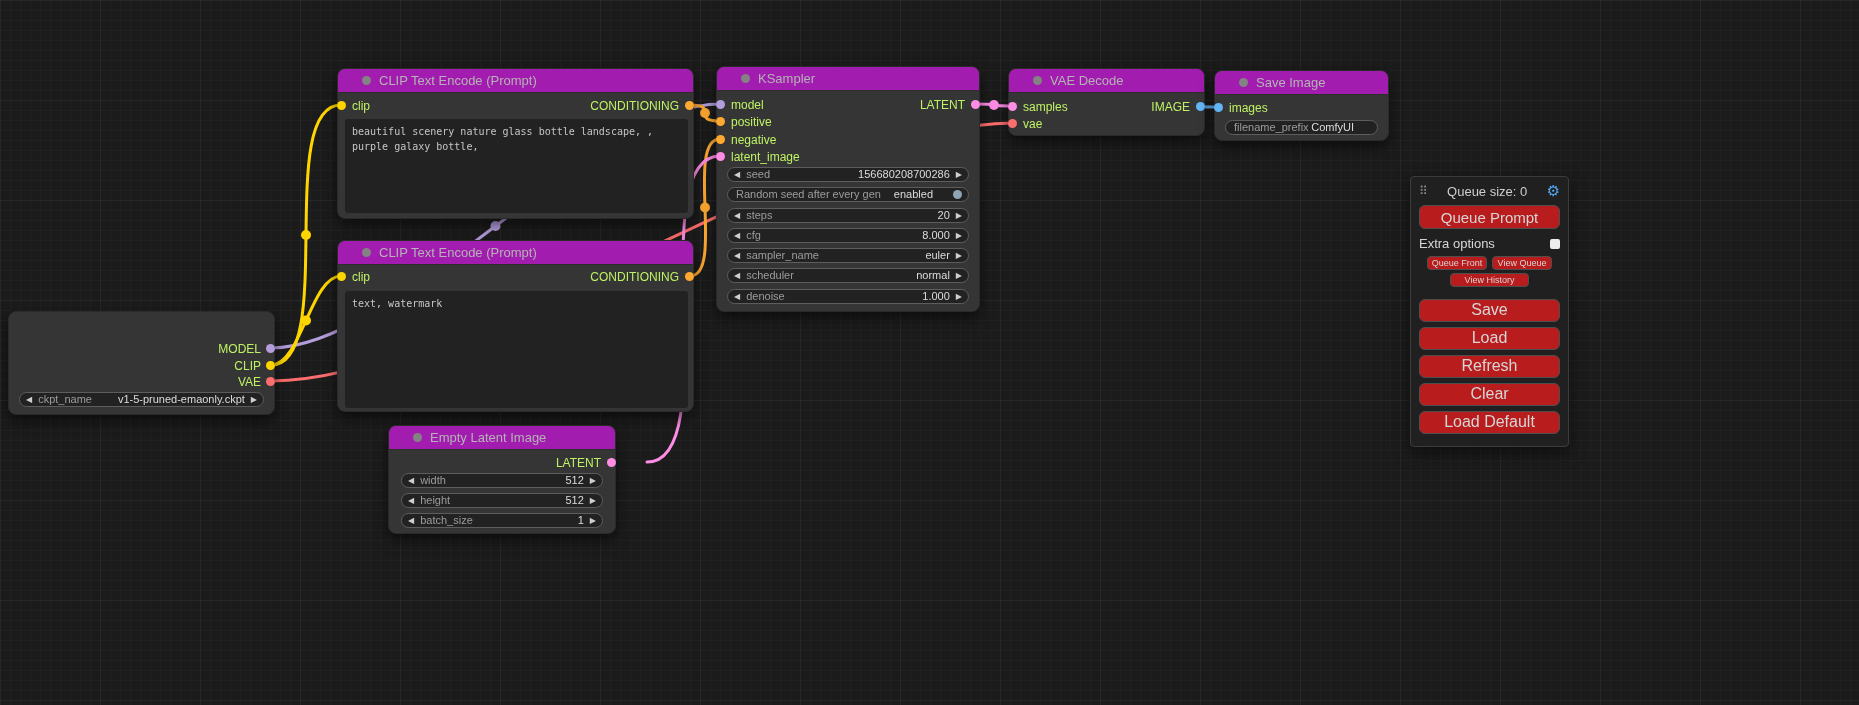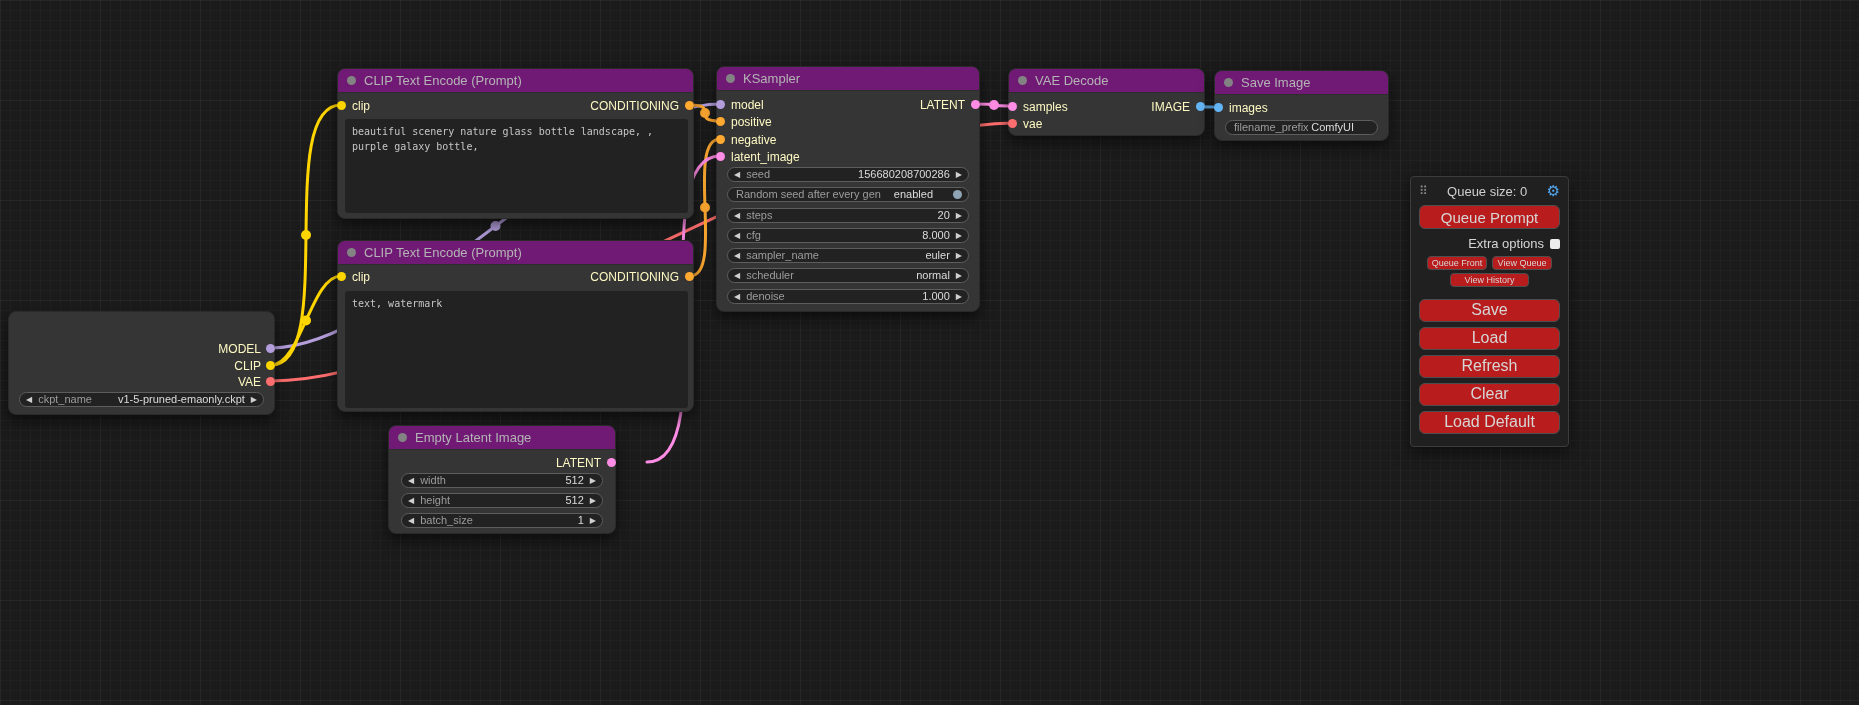--- a/index.html
+++ b/index.html
@@ -21,30 +21,30 @@
   .w-MODEL{stroke:#B39DDB}.w-CLIP{stroke:#FFD500}.w-VAE{stroke:#FF6E6E}
   .w-CONDITIONING{stroke:#FFA931}.w-LATENT{stroke:#FF8CE5}.w-IMAGE{stroke:#64B5F6}
   .f-MODEL{fill:#B39DDB}.f-CLIP{fill:#FFD500}.f-VAE{fill:#FF6E6E}
   .f-CONDITIONING{fill:#FFA931}.f-LATENT{fill:#FF8CE5}.f-IMAGE{fill:#64B5F6}
   
   .node{
     position:absolute;z-index:2;background:#353535;border:1px solid #2a2a2a;
     border-radius:8px;box-shadow:0 6px 14px rgba(0,0,0,.55);
   }
   .node-title{
-    height:24px;background:#701a75;border-radius:7px 7px 0 0;
-    display:flex;align-items:center;gap:8px;padding:0 9px;
+    height:24px;background:#a21caf;border-radius:7px 7px 0 0;
+    display:flex;align-items:center;gap:8px;padding:0 24px;
     border-bottom:1px solid #2d2d2d;
   }
   .node-dot{width:9px;height:9px;border-radius:50%;background:#838383;flex:0 0 auto}
   .node-title-text{color:#b4b4b4;font-size:13px;white-space:nowrap}
   .port{position:absolute;width:9px;height:9px;border-radius:50%;z-index:3}
   .c-MODEL{background:#B39DDB}.c-CLIP{background:#FFD500}.c-VAE{background:#FF6E6E}
   .c-CONDITIONING{background:#FFA931}.c-LATENT{background:#FF8CE5}.c-IMAGE{background:#64B5F6}
-  .slot-label{position:absolute;color:#fef9c3;font-size:12px;line-height:12px;white-space:nowrap}
+  .slot-label{position:absolute;color:#bef264;font-size:12px;line-height:12px;white-space:nowrap}
   .out-label{text-align:right}
   .widget{
     position:absolute;height:15px;background:#222222;border:1px solid #5d5d5d;
     border-radius:8px;display:flex;align-items:center;padding:0 6px;
     font-size:11px;line-height:13px;white-space:nowrap;overflow:hidden;
   }
   .warrow{font-size:8px;color:#cfcfcf;flex:0 0 auto}
   .wlabel{color:#9c9c9c;margin-left:6px}
   .wvalue{color:#dcdcdc;margin-left:auto;margin-right:6px}
   .widget.plain .wlabel{margin-left:2px}
@@ -64,21 +64,21 @@
   }
   .menu-header{display:flex;align-items:center;height:20px;margin-bottom:2px}
   .drag-handle{color:#8a8a8a;font-size:12px;cursor:grab;flex:0 0 auto}
   .queue-size{flex:1;text-align:center;font-size:13px;color:#cfcfcf}
   .gear-icon{color:#53a7f0;font-size:15px;cursor:pointer;flex:0 0 auto}
   .btn{
     background:#b91c1c;border:1px solid #4e4e4e;border-radius:6px;
     color:#d6d6d6;cursor:pointer;font-family:Liberation Sans, sans-serif;display:block;width:100%;
   }
   .btn-primary{height:24px;font-size:15px;margin:2px 0 5px}
-  .extra-row{display:flex;align-items:center;justify-content:flex-end;gap:6px;height:17px;margin:1px 0 3px;font-size:13px;color:#d6d6d6}
+  .extra-row{display:flex;align-items:center;justify-content:space-between;gap:6px;height:17px;margin:1px 0 3px;font-size:13px;color:#d6d6d6}
   .checkbox{width:10px;height:10px;background:#ededed;border-radius:2px;cursor:pointer}
   .row-2{display:flex;gap:5px;margin:1px 8px}
   .btn-small{flex:1;height:14px;font-size:9px;border-radius:4px;padding:0;width:auto}
   .row-center{display:flex;justify-content:center;margin:2px 0 9px}
   .btn-vh{height:14px;font-size:9px;border-radius:4px;padding:0 14px;width:auto}
   .btn-big{height:23px;font-size:16px;margin:2.5px 0}
 </style>
 </head>
 <body>
 

